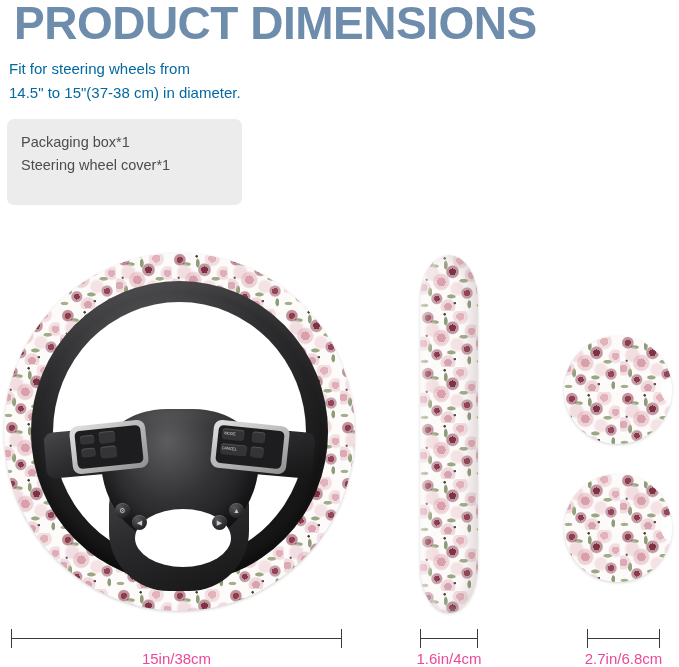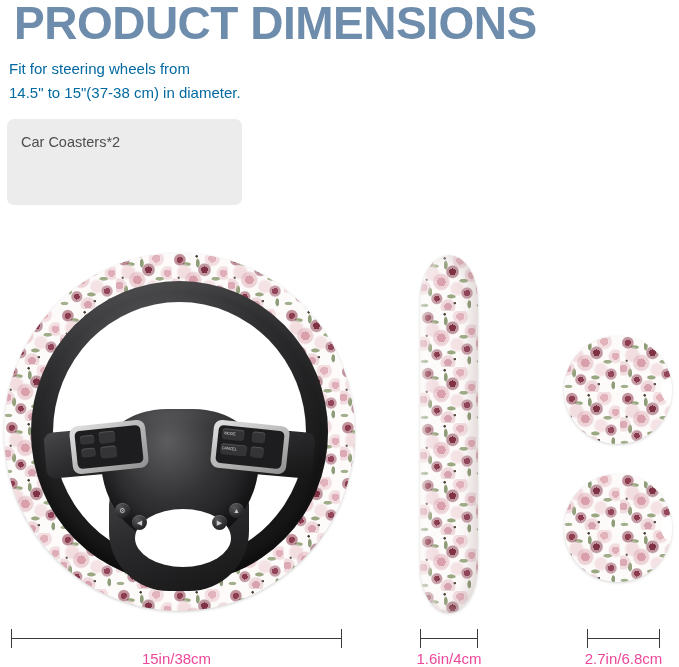--- a/index.html
+++ b/index.html
@@ -295,21 +295,22 @@
 
 <div id="page-title">PRODUCT DIMENSIONS</div>
 
 <div id="fit-note">
   <div>Fit for steering wheels from</div>
   <div>14.5" to 15"(37-38 cm) in diameter.</div>
 </div>
 
 <div id="contents-box">
   <div id="contents-list">
-    <div>Car Coasters*2</div>
+    <div>Packaging box*1</div>
+    <div>Steering wheel cover*1</div>
   </div>
 </div>
 
 <div id="wheel-figure">
 
   <div id="wheel-rim-outer" class="floral">
     <div id="wheel-rim-inner-mask"></div>
   </div>
 
   <div id="wheel-core">

